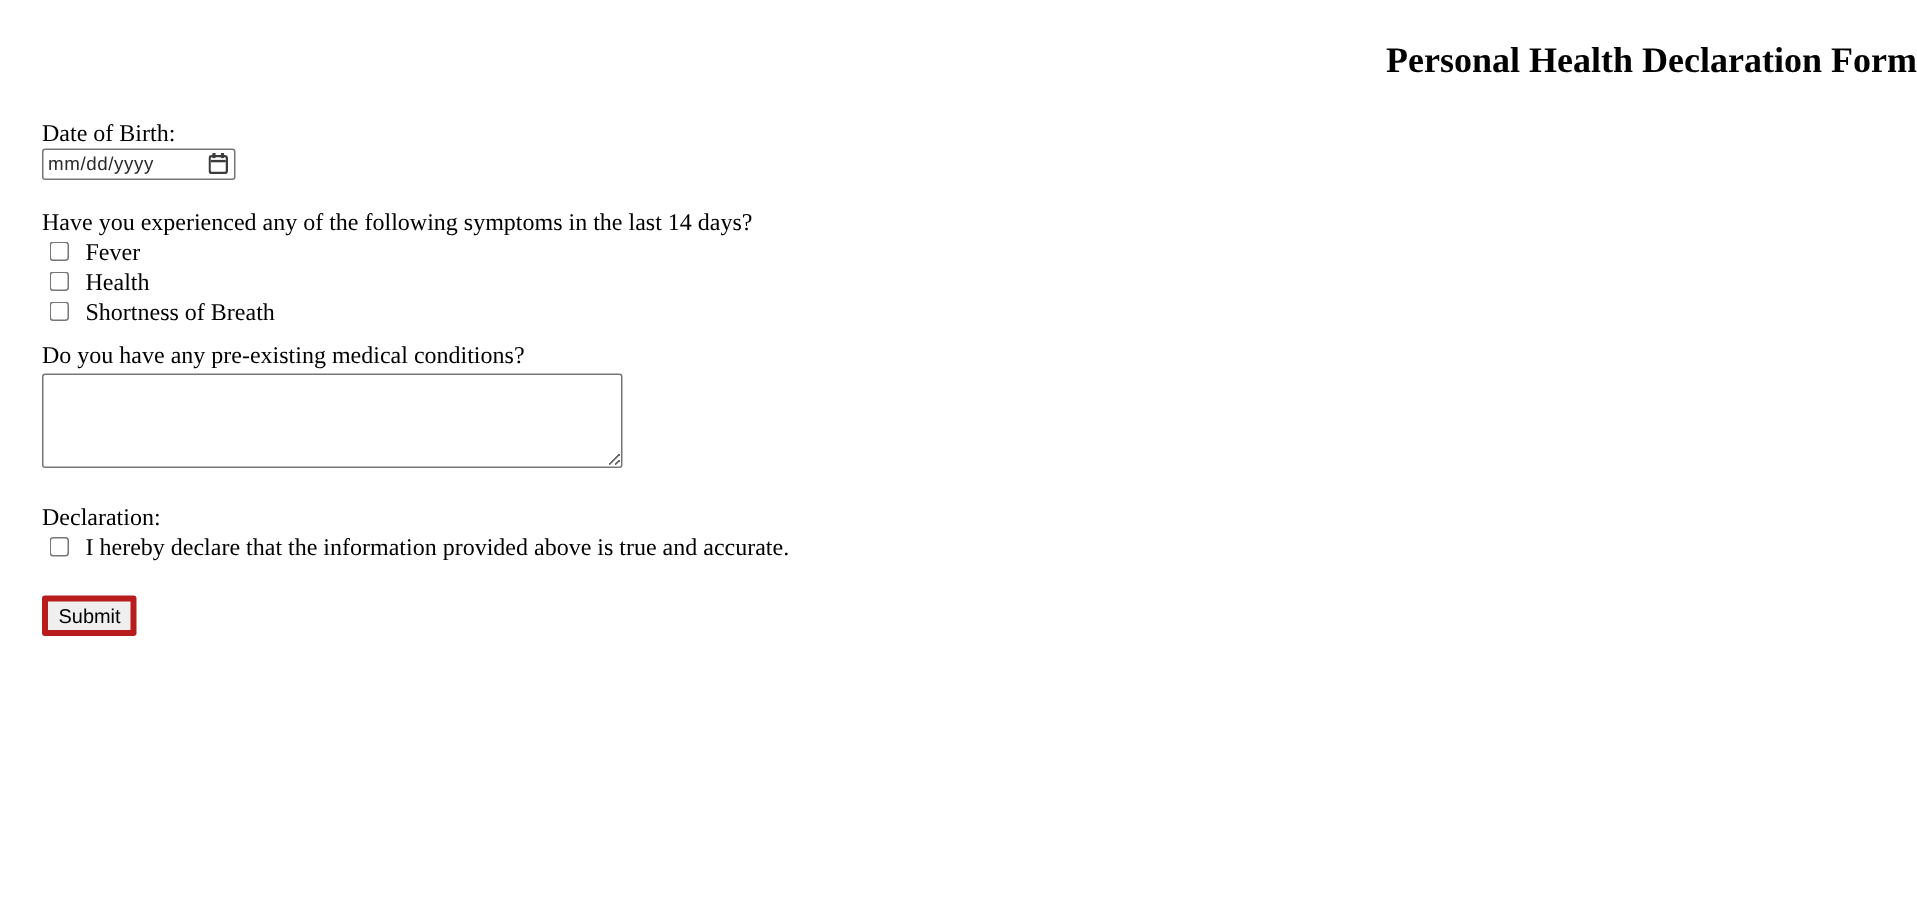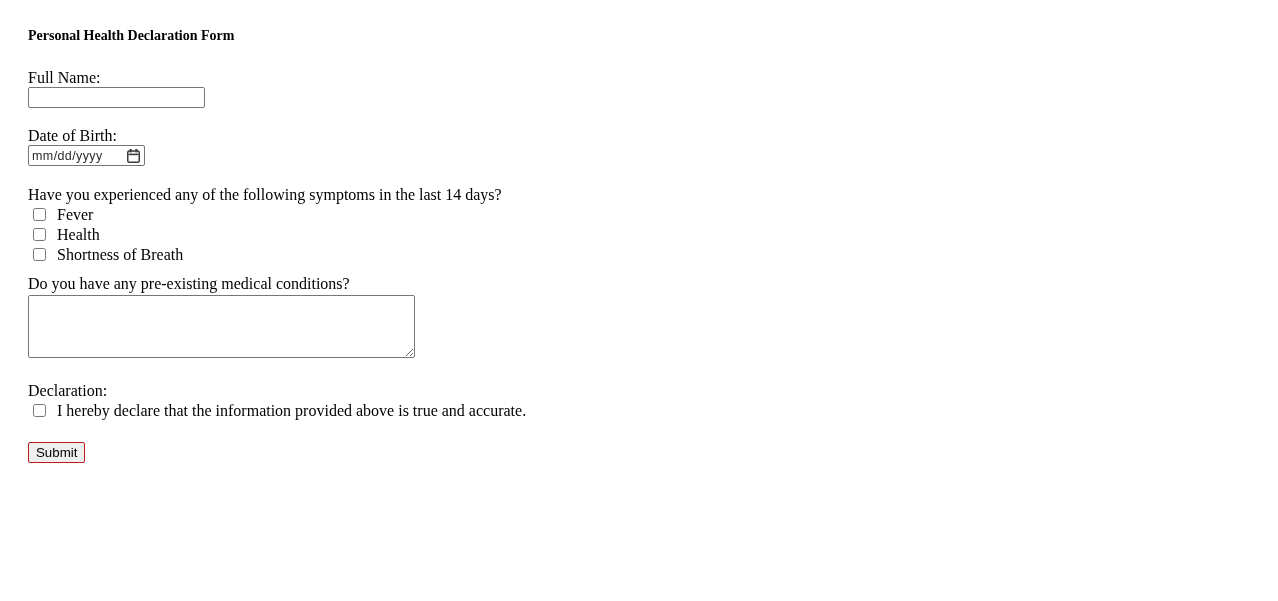--- a/index.html
+++ b/index.html
@@ -10,24 +10,25 @@
     width: 1278px;
     height: 601px;
     font-family: "Liberation Serif", serif;
     font-size: 16px;
     color: #000000;
   }
   .page {
     padding: 28px 0 0 28px;
   }
   .form-title {
-    font-size: 14px;
+    font-size: 24px;
     font-weight: bold;
     margin: 0 0 25px 0;
     line-height: 1.15;
+    text-align: right;
   }
   .field-group {
     margin-bottom: 19px;
   }
   .field-label {
     display: block;
     line-height: 17px;
     margin-bottom: 1px;
   }
   input[type="text"] {
@@ -35,21 +36,21 @@
     height: 21px;
     border: 1px solid #767676;
     border-radius: 2px;
     padding: 1px 2px;
     font-family: "Liberation Sans", sans-serif;
     font-size: 13.3px;
     background: #ffffff;
   }
   
   .date-input {
-    width: 117px;
+    width: 129px;
     height: 21px;
     border: 1px solid #767676;
     border-radius: 2px;
     background: #ffffff;
     display: flex;
     align-items: center;
     padding: 0 4px 0 3px;
     cursor: default;
   }
   .date-placeholder {
@@ -85,41 +86,37 @@
     font-family: "DejaVu Sans Mono", monospace;
     font-size: 13.3px;
     padding: 2px;
     background: #ffffff;
   }
   .submit-btn {
     font-family: "Liberation Sans", sans-serif;
     font-size: 13.3px;
     color: #000000;
     background: #efefef;
-    border: 1px solid #b91c1c;
+    border: 4px solid #b91c1c;
     border-radius: 2px;
     padding: 2px 7px;
     margin-top: 2px;
     cursor: pointer;
   }
   .question-group { margin-bottom: 9px; }
   .question-label { display: block; line-height: 20px; }
   .declaration-group { margin-bottom: 19px; }
 </style>
 </head>
 <body>
 
 <div class="page">
 
   <h1 class="form-title">Personal Health Declaration Form</h1>
 
-  <div class="field-group">
-    <label class="field-label">Full Name:</label>
-    <input type="text" value="" style="">
-  </div>
 
   <div class="field-group">
     <label class="field-label">Date of Birth:</label>
     <div class="date-input">
       <span class="date-placeholder">mm/dd/yyyy</span>
       <svg class="calendar-icon" viewBox="0 0 13 14">
         <rect x="0.75" y="2" width="11.5" height="11.25" rx="1.5" fill="none" stroke="#3c3c3c" stroke-width="1.5"></rect>
         <rect x="2.6" y="0" width="2.1" height="3.4" fill="#3c3c3c"></rect>
         <rect x="8.3" y="0" width="2.1" height="3.4" fill="#3c3c3c"></rect>
         <rect x="1.5" y="4.6" width="10" height="1.6" fill="#3c3c3c"></rect>

